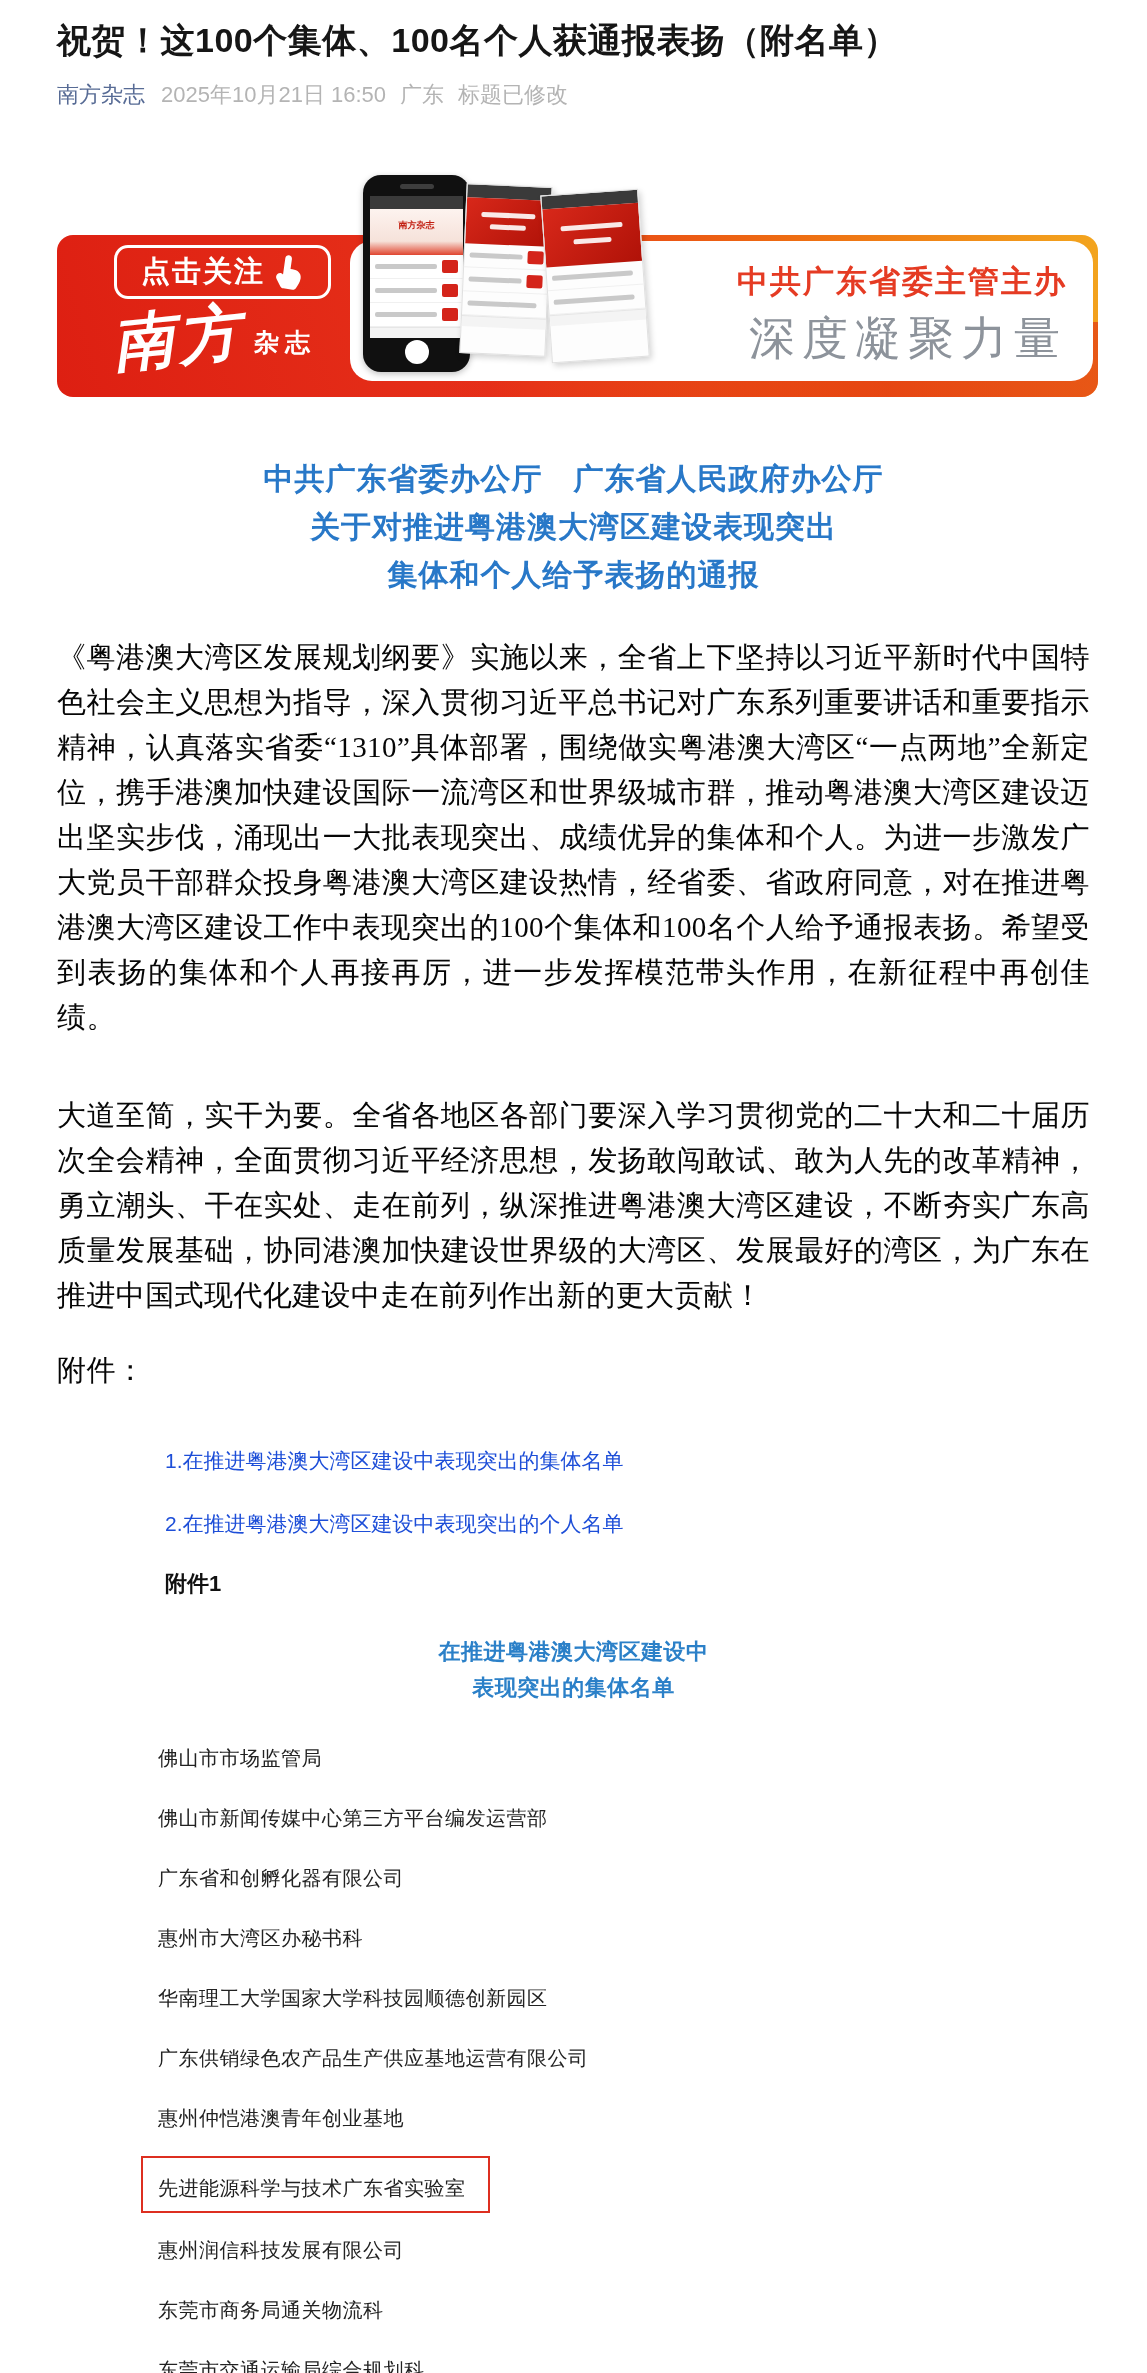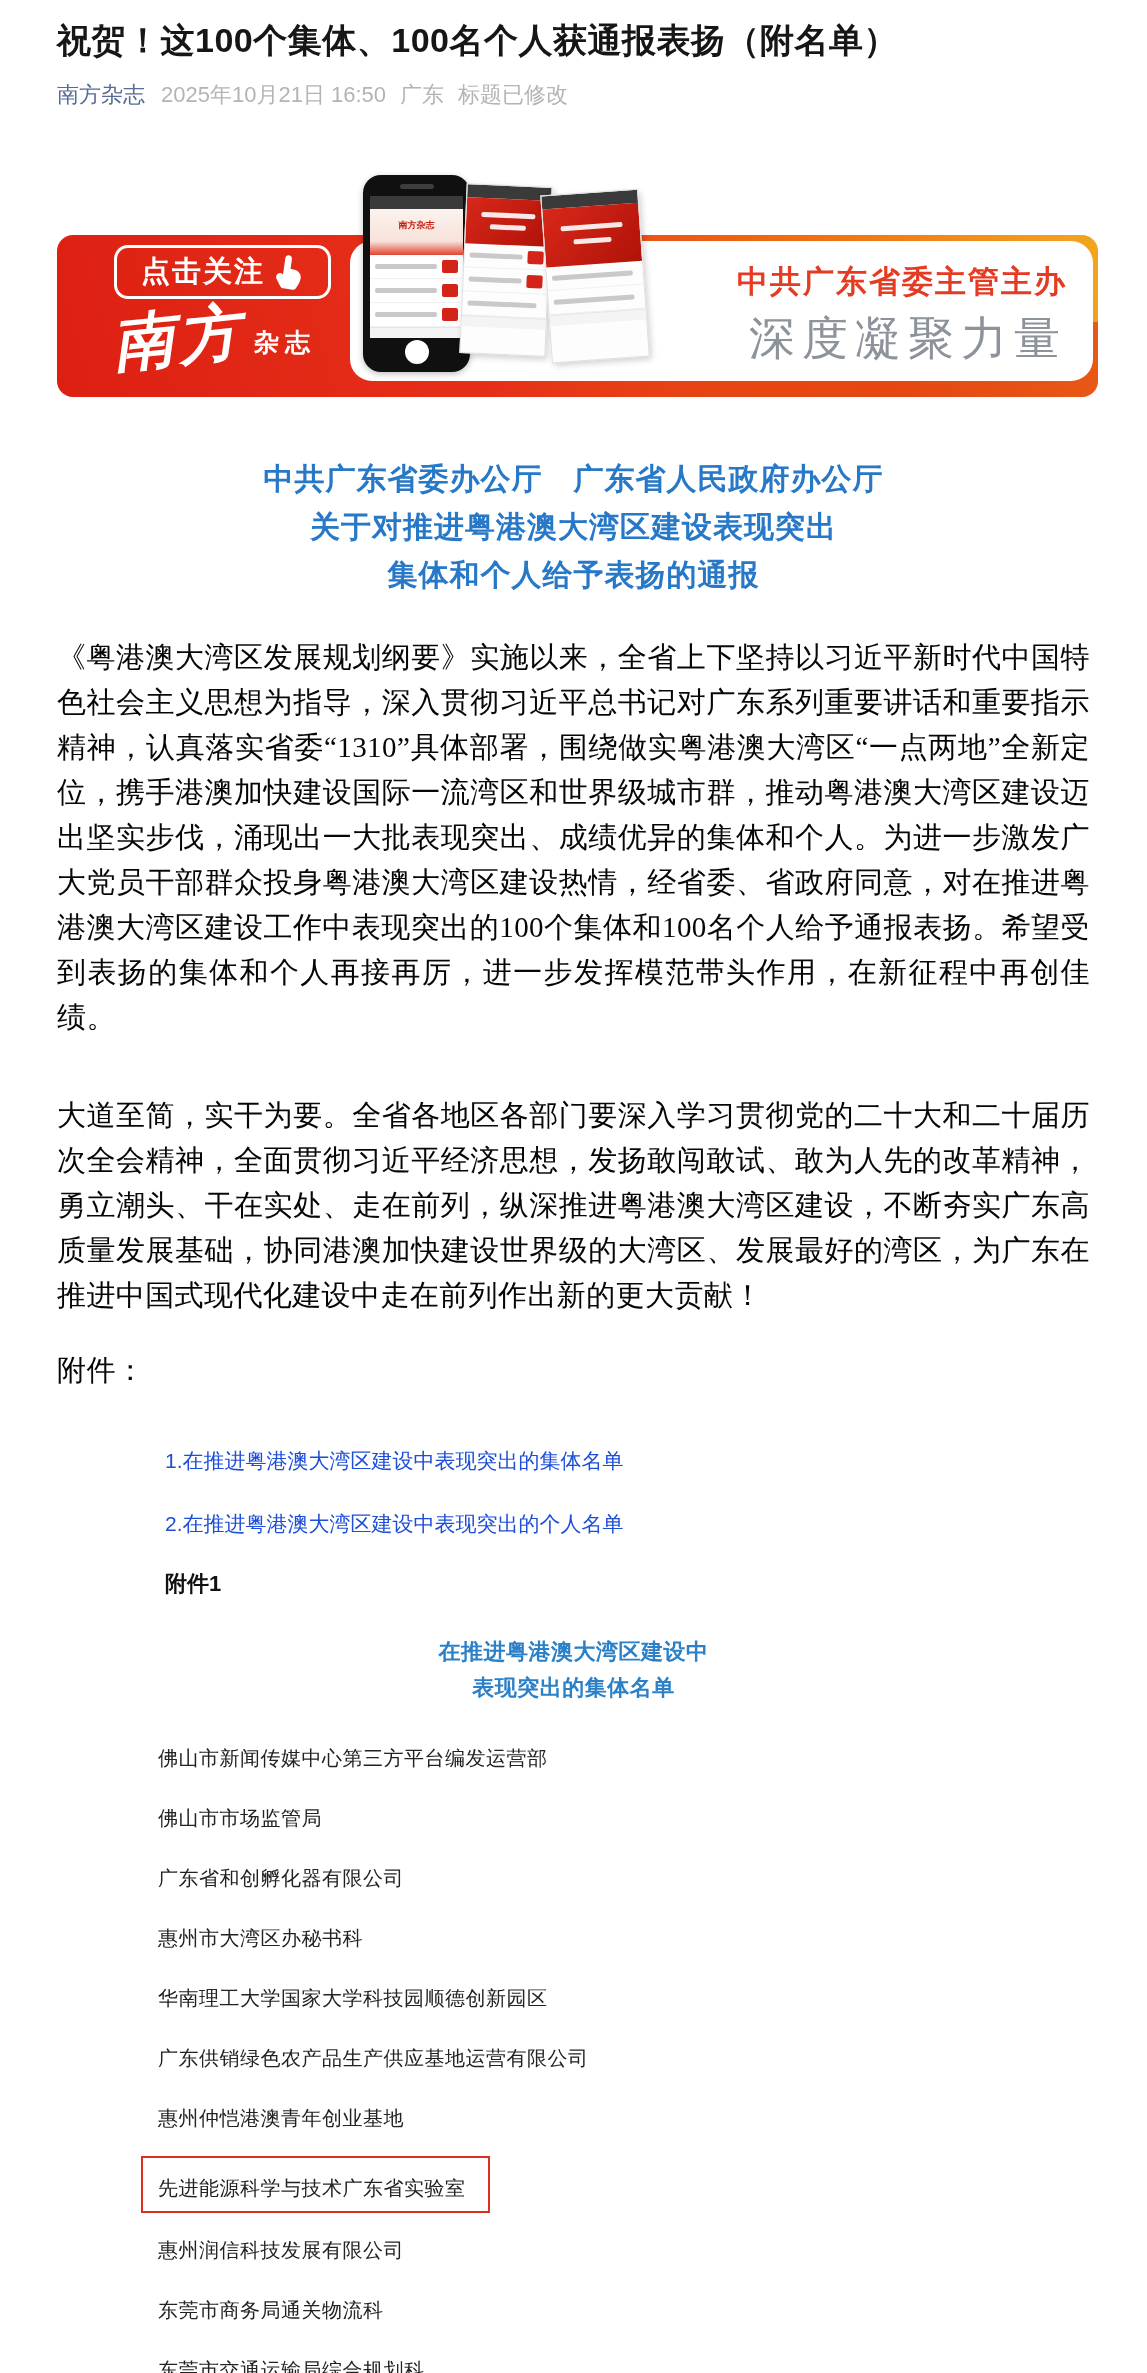--- a/index.html
+++ b/index.html
@@ -202,22 +202,22 @@
   <div class="attach-item second">2.在推进粤港澳大湾区建设中表现突出的个人名单</div>
 
   <div class="appendix-label">附件1</div>
 
   <div class="list-heading">
     <div>在推进粤港澳大湾区建设中</div>
     <div>表现突出的集体名单</div>
   </div>
 
   <div class="org-list">
+    <div class="org">佛山市市场监管局</div>
     <div class="org">佛山市新闻传媒中心第三方平台编发运营部</div>
-    <div class="org">佛山市市场监管局</div>
     <div class="org">广东省和创孵化器有限公司</div>
     <div class="org">惠州市大湾区办秘书科</div>
     <div class="org">华南理工大学国家大学科技园顺德创新园区</div>
     <div class="org">广东供销绿色农产品生产供应基地运营有限公司</div>
     <div class="org">惠州仲恺港澳青年创业基地</div>
     <div class="org">
       <span class="hl">先进能源科学与技术广东省实验室</span>
     </div>
     <div class="org">惠州润信科技发展有限公司</div>
     <div class="org">东莞市商务局通关物流科</div>

